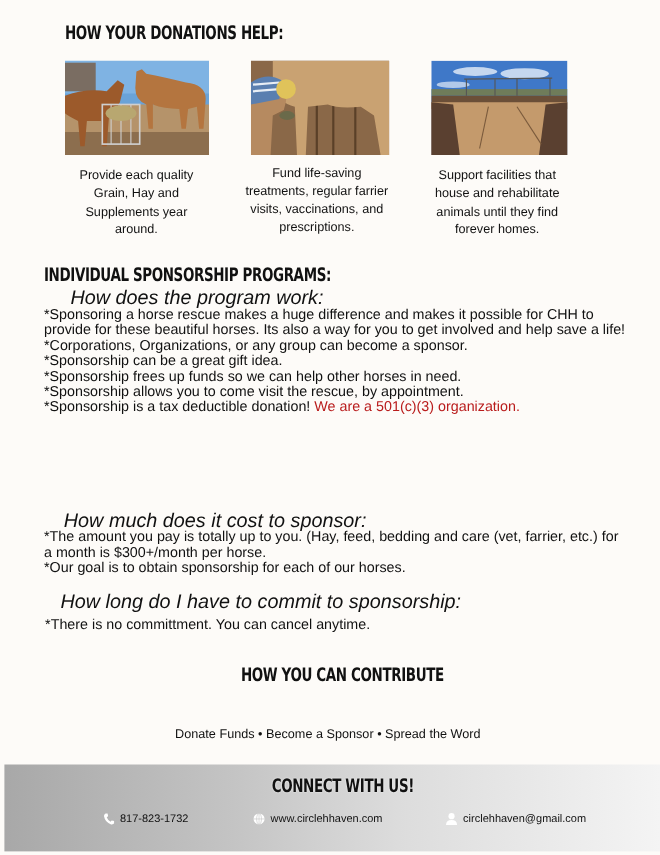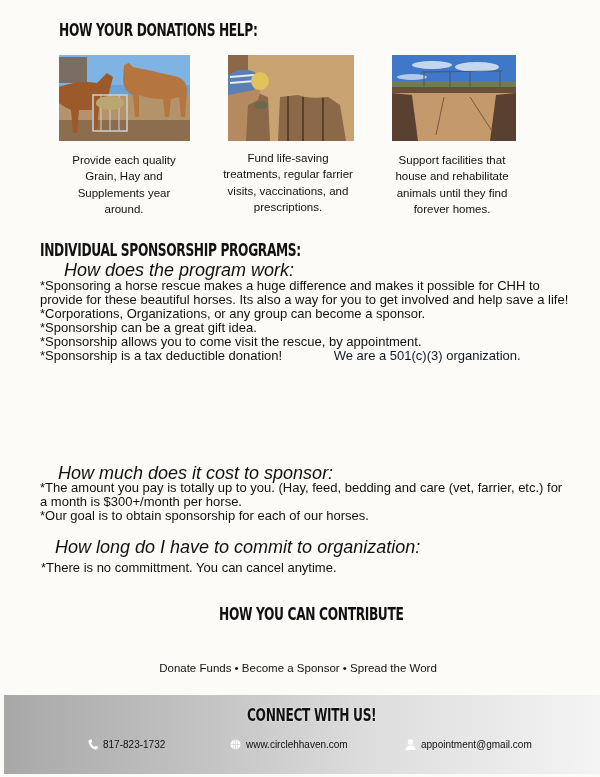--- a/index.html
+++ b/index.html
@@ -63,21 +63,21 @@
       left: 40px;
       width: 530px;
       font-size: 13px;
       line-height: 14px;
       color: #111;
     }
     #block-1 { top: 279px; }
     #block-2 { top: 481px; }
     #block-3 { top: 561px; left: 41px; }
     .body-text p { margin: 0; }
-    .red { color: #0f172a; margin-left: 48px; }
+    .red { color: #b91c1c; }
 
     #contribute-line {
       position: absolute;
       left: 0; width: 596px;
       top: 662px;
       text-align: center;
       font-size: 11.5px;
       color: #111;
     }
 
@@ -94,21 +94,21 @@
     .contact {
       position: absolute;
       top: 44px;
       display: flex;
       align-items: center;
       font-size: 10px;
       color: #111;
       white-space: nowrap;
     }
     .contact svg { margin-right: 5px; }
-    #contact-phone { left: 84px; align-items: flex-end; }
+    #contact-phone { left: 90px; align-items: flex-end; }
     #contact-web { left: 226px; }
     #contact-email { left: 401px; }
   </style>
 </head>
 <body>
 
 <div class="heading" id="h-donations">HOW YOUR DONATIONS HELP:</div>
 
 <div class="photo" id="photo-1">
   <svg width="131" height="86" viewBox="0 0 131 86" preserveAspectRatio="none">
@@ -173,31 +173,32 @@
 <div class="caption" id="caption-2">Fund life-saving treatments, regular farrier visits, vaccinations, and prescriptions.</div>
 <div class="caption" id="caption-3">Support facilities that house and rehabilitate animals until they find forever homes.</div>
 
 <div class="heading" id="h-sponsorship">INDIVIDUAL SPONSORSHIP PROGRAMS:</div>
 
 <div class="question" id="q1">How does the program work:</div>
 <div class="body-text" id="block-1">
   <p>*Sponsoring a horse rescue makes a huge difference and makes it possible for CHH to provide for these beautiful horses. Its also a way for you to get involved and help save a life!</p>
   <p>*Corporations, Organizations, or any group can become a sponsor.</p>
   <p>*Sponsorship can be a great gift idea.</p>
+  <p>*Sponsorship frees up funds so we can help other horses in need.</p>
   <p>*Sponsorship allows you to come visit the rescue, by appointment.</p>
   <p><span>*Sponsorship is a tax deductible donation! </span><span class="red">We are a 501(c)(3) organization.</span></p>
 </div>
 
 <div class="question" id="q2">How much does it cost to sponsor:</div>
 <div class="body-text" id="block-2">
   <p>*The amount you pay is totally up to you. (Hay, feed, bedding and care (vet, farrier, etc.) for a month is $300+/month per horse.</p>
   <p>*Our goal is to obtain sponsorship for each of our horses.</p>
 </div>
 
-<div class="question" id="q3">How long do I have to commit to organization:</div>
+<div class="question" id="q3">How long do I have to commit to sponsorship:</div>
 <div class="body-text" id="block-3">
   <p>*There is no committment. You can cancel anytime.</p>
 </div>
 
 <div class="heading" id="h-contribute">HOW YOU CAN CONTRIBUTE</div>
 <div id="contribute-line">Donate Funds •  Become a Sponsor • Spread the Word</div>
 
 <div id="footer">
   <div class="heading" id="h-connect">CONNECT WITH US!</div>
 
@@ -216,15 +217,15 @@
       <line x1="5.5" y1="0.5" x2="5.5" y2="10.5" stroke="#c8c8c8" stroke-width="0.6"></line>
     </svg>
     <span>www.circlehhaven.com</span>
   </div>
 
   <div class="contact" id="contact-email">
     <svg width="11" height="11" viewBox="0 0 11 11">
       <circle cx="5.5" cy="3" r="2.8" fill="#ffffff"></circle>
       <path d="M0.5 11 Q0.5 6.5 5.5 6.5 Q10.5 6.5 10.5 11 Z" fill="#ffffff"></path>
     </svg>
-    <span>appointment@gmail.com</span>
+    <span>circlehhaven@gmail.com</span>
   </div>
 </div>
 
 </body></html>

